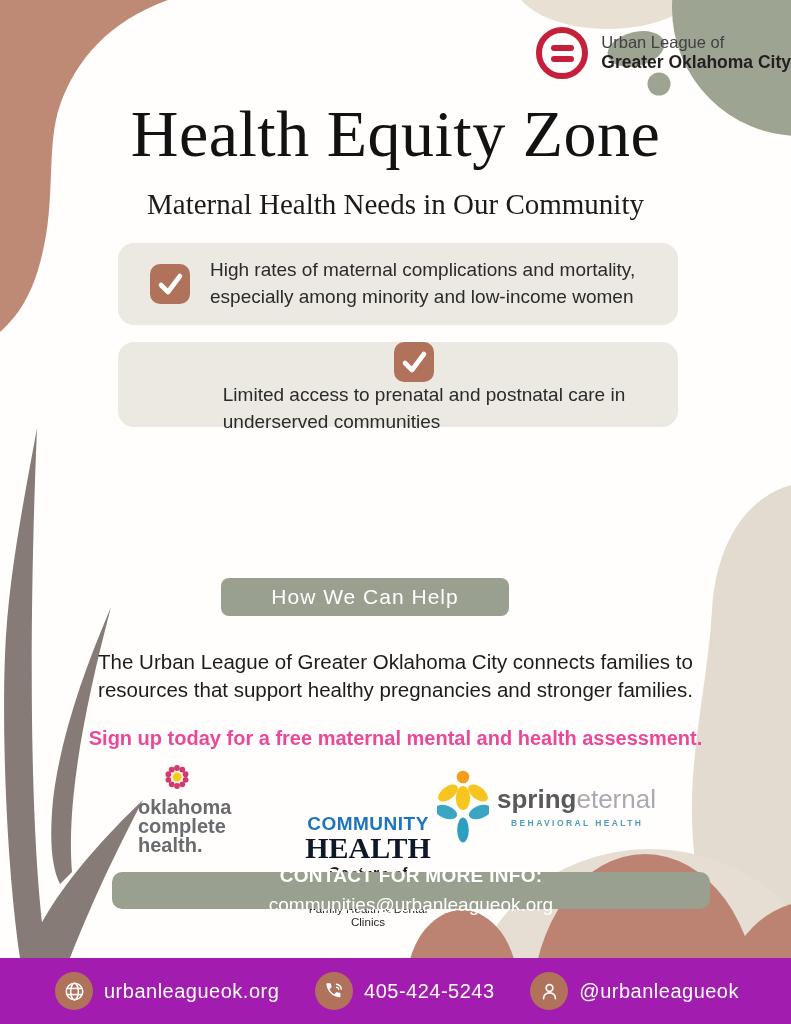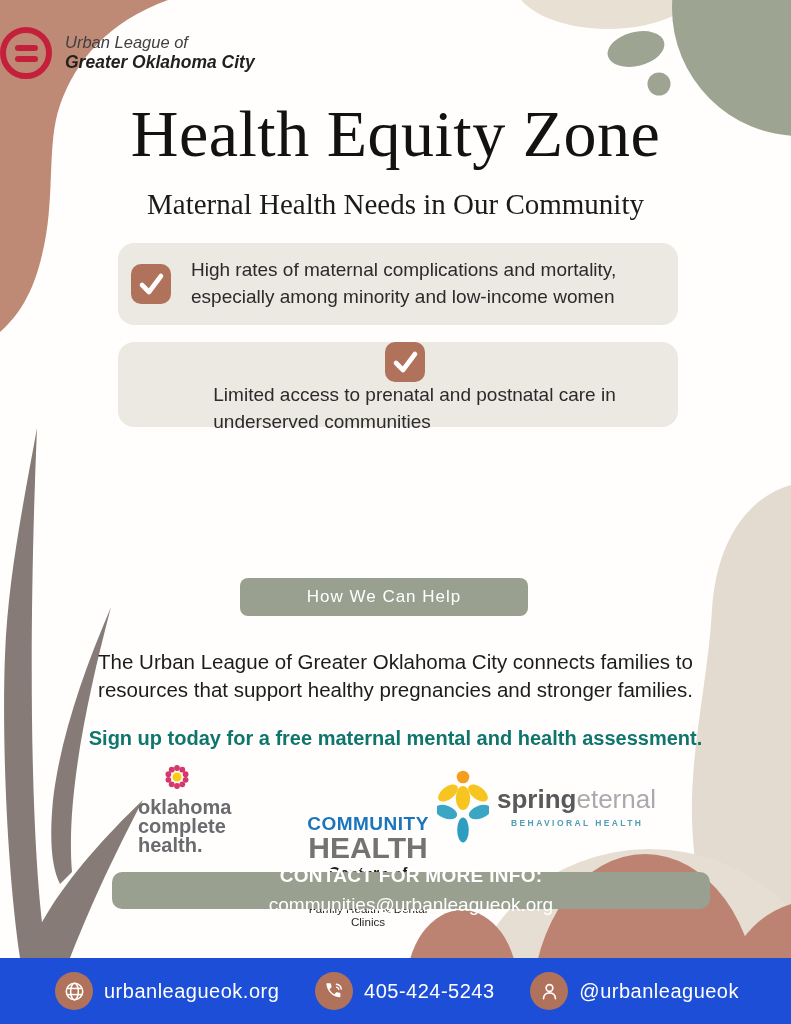--- a/index.html
+++ b/index.html
@@ -2,73 +2,73 @@
 <html><head>
 <meta charset="utf-8">
 <style>
   html,body{margin:0;padding:0;background:#888;}
   .flyer{position:relative;width:791px;height:1024px;background:#fffefd;overflow:hidden;
          font-family:"Liberation Sans",sans-serif;margin:0 auto;}
   .deco{position:absolute;inset:0;z-index:0;}
   .layer{position:absolute;z-index:1;}
 
   
-  .logo-row{top:24px;left:0;right:0;display:flex;justify-content:flex-start;align-items:center;gap:13px;height:58px;font-style:italic;}
+  .logo-row{top:24px;left:0;right:0;display:flex;justify-content:flex-end;align-items:center;gap:13px;height:58px;}
   .ring{width:52px;height:52px;border:6px solid #C5203B;border-radius:50%;
         display:flex;flex-direction:column;justify-content:center;align-items:center;gap:5px;box-sizing:border-box;}
   .ring .bar{width:23px;height:6px;background:#C5203B;border-radius:3px;}
   .logo-text{line-height:1.25;}
   .logo-text .l1{font-size:16.5px;color:#414042;}
   .logo-text .l2{font-size:17.5px;font-weight:700;color:#231F20;}
 
   .title{top:96px;left:0;right:0;text-align:center;font-family:"Liberation Serif",serif;
          font-size:66px;color:#121212;font-weight:500;letter-spacing:.5px;}
   .subtitle{top:188px;left:0;right:0;text-align:center;font-family:"Liberation Serif",serif;
             font-size:29px;color:#1b1b1b;}
 
   
   .cards{top:243px;left:118px;width:560px;}
   .card{background:#ECE8E2;border-radius:16px;display:flex;align-items:center;
-        padding-left:13px;box-sizing:border-box;margin-bottom:17px;}
+        padding-left:32px;box-sizing:border-box;margin-bottom:17px;}
   .card:nth-child(1){height:82px;}
   .card:nth-child(2){height:85px;flex-direction:column;}
   .card:nth-child(3){height:80px;}
   .check{width:40px;height:40px;border-radius:10px;background:#B1725B;flex:0 0 auto;
          display:flex;align-items:center;justify-content:center;}
   .card-text{margin-left:20px;font-size:19px;line-height:1.42;color:#2b2b2b;white-space:pre-line;}
 
-  .cta{top:578px;left:240px;width:288px;height:38px;border-radius:8px;background:#9AA08F;border:none;
-       color:#fff;font-size:17px;letter-spacing:1px;display:flex;align-items:center;justify-content:center;
+  .cta{top:578px;left:221px;width:288px;height:38px;border-radius:8px;background:#9AA08F;border:none;
+       color:#fff;font-size:21px;letter-spacing:1px;display:flex;align-items:center;justify-content:center;
        font-family:"Liberation Sans",sans-serif;cursor:pointer;}
 
   .para{top:648px;left:0;right:0;text-align:center;font-size:20.5px;line-height:1.38;
         color:#1c1c1c;white-space:pre-line;}
-  .signup{top:727px;left:0;right:0;text-align:center;font-size:20px;font-weight:700;color:#0f766e;}
+  .signup{top:727px;left:0;right:0;text-align:center;font-size:20px;font-weight:700;color:#ec4899;}
 
   
   .p-ok{left:138px;top:762px;width:150px;}
   .p-ok .flower{margin-left:24px;}
   .p-ok .oktext{font-size:20px;font-weight:700;color:#6A6B6E;line-height:.95;margin-top:2px;}
   .p-ch{left:302px;top:767px;width:132px;text-align:center;margin-top:46px;}
   .p-ch .c1{font-size:19px;font-weight:800;color:#1B75BC;letter-spacing:.5px;}
-  .p-ch .c2{font-size:30px;font-weight:800;color:#737373;line-height:.85;}
+  .p-ch .c2{font-size:30px;font-weight:800;color:#0f172a;line-height:.85;font-family:Liberation Serif, serif;}
   .p-ch .c3{font-size:16px;font-weight:700;color:#231F20;margin-top:4px;}
   .p-ch .c4{font-size:11.6px;color:#231F20;margin-top:1px;}
   .se-flower{left:437px;top:769px;}
   .p-se{left:497px;top:786px;}
   .p-se .wordmark{font-size:26px;line-height:1;}
   .p-se .w1{font-weight:700;color:#58595B;}
   .p-se .w2{font-weight:300;color:#A8AAAD;}
   .p-se .tagline{font-size:8.5px;letter-spacing:2.4px;color:#4E9FB5;margin-top:6px;margin-left:14px;font-weight:700;}
 
   .contact-bar{top:872px;left:112px;width:598px;height:37px;background:#9AA08F;border-radius:10px;
                display:flex;align-items:center;justify-content:center;gap:7px;color:#fff;font-size:19px;flex-direction:column;}
   .contact-bar .lbl{font-weight:700;letter-spacing:.3px;}
 
-  .footer{position:absolute;z-index:2;left:0;right:0;top:958px;height:66px;background:#1d4ed8;
+  .footer{position:absolute;z-index:2;left:0;right:0;top:958px;height:66px;background:#a21caf;
           display:flex;align-items:center;justify-content:space-between;padding:0 52px 0 55px;box-sizing:border-box;}
   .f-item{display:flex;align-items:center;gap:11px;cursor:pointer;}
   .f-circle{width:38px;height:38px;border-radius:50%;background:#B1725B;display:flex;align-items:center;justify-content:center;}
   .f-label{color:#fff;font-size:20px;letter-spacing:.5px;}
 </style>
 </head>
 <body>
 
 <div class="flyer">
 

